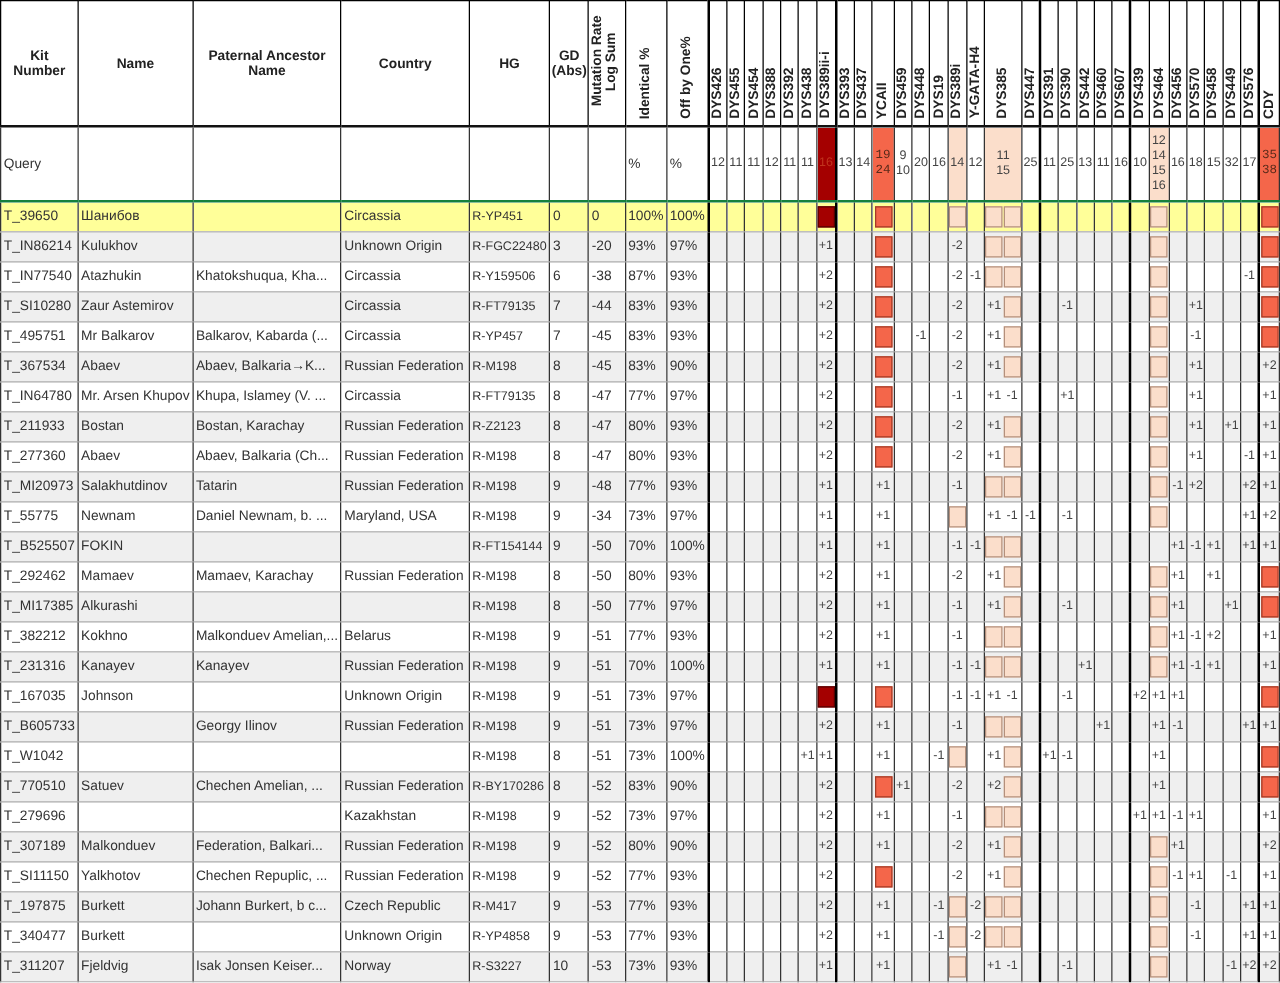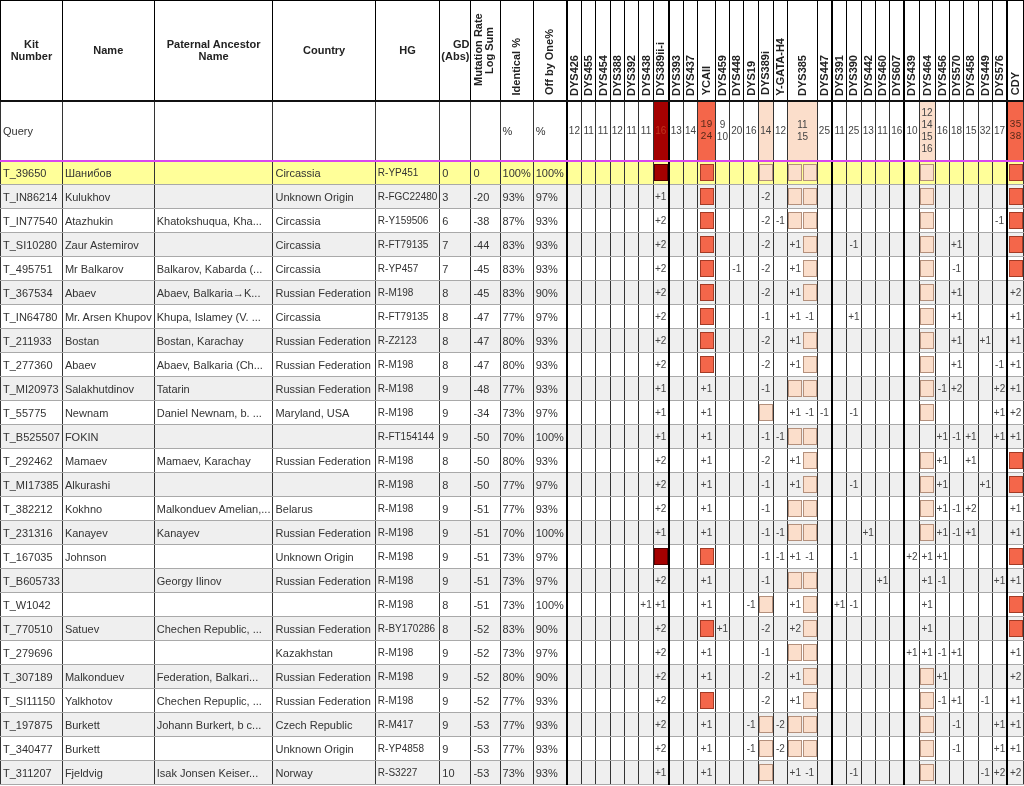--- a/index.html
+++ b/index.html
@@ -3,28 +3,28 @@
 <meta charset="utf-8">
 <style>
   html,body{margin:0;padding:0;background:#fff;width:1024px;height:786px;overflow:hidden;
     font-family:"Liberation Sans",sans-serif;}
   table{border-collapse:collapse;table-layout:fixed;padding-left:34px;}
   td,th{box-sizing:border-box;overflow:hidden;}
   th{border:1px solid #000;background:#fff;font-size:11px;font-weight:bold;color:#222;
      vertical-align:bottom;padding:2px 1px;}
   thead th{border-bottom:2px solid #111;}
   th.hfix{vertical-align:middle;text-align:center;}
-  th.hgd{text-align:right;vertical-align:middle;}
+  th.hgd{text-align:center;vertical-align:middle;}
   .vh{writing-mode:vertical-rl;transform:rotate(180deg);display:inline-block;
       max-height:92px;line-height:11px;white-space:nowrap;}
   .vh.wrap{white-space:normal;width:24px;}
   td{border-left:1px solid #333;border-right:1px solid #333;
      border-top:1px solid #a9a9a9;border-bottom:1px solid #a9a9a9;
      font-size:11px;color:#333;padding:0 2px;vertical-align:middle;}
-  tr.qrow td{border-bottom:2px solid #d946ef;height:60px;}
+  tr.qrow td{border-bottom:2px solid #15803d;height:60px;}
   tr.drow{height:24px;margin-left:36px;}
   tr.drow td{white-space:nowrap;}
   td.mk{padding:0;text-align:center;font-size:10px;color:#444;white-space:pre-line;line-height:12px;}
   td.thick{border-left:2px solid #000;}
   tr.even td{background:#efefef;}
   tr.yellow td{background:#ffff99;}
   td.qd{background:#a40000 !important;color:#c0341d;}
   td.qo{background:#f4664a !important;color:#5a2a1a;font-family:Liberation Mono, monospace;}
   td.qp{background:#fbdecb !important;}
   .bx{display:inline-block;width:12px;height:15px;vertical-align:middle;}
@@ -1090,21 +1090,21 @@
         <td class="mk"></td>
         <td class="mk"></td>
         <td class="mk"></td>
         <td class="mk"></td>
         <td class="mk"></td>
         <td class="mk thick"><span class="bx o"></span></td>
       </tr>
       <tr class="drow even">
         <td>T_770510</td>
         <td>Satuev</td>
-        <td>Chechen Republic, ...</td>
+        <td>Chechen Amelian, ...</td>
         <td>Russian Federation</td>
         <td class="hgcell">R-BY170286</td>
         <td>8</td>
         <td>-52</td>
         <td>83%</td>
         <td>90%</td>
         <td class="mk thick"></td>
         <td class="mk"></td>
         <td class="mk"></td>
         <td class="mk"></td>

